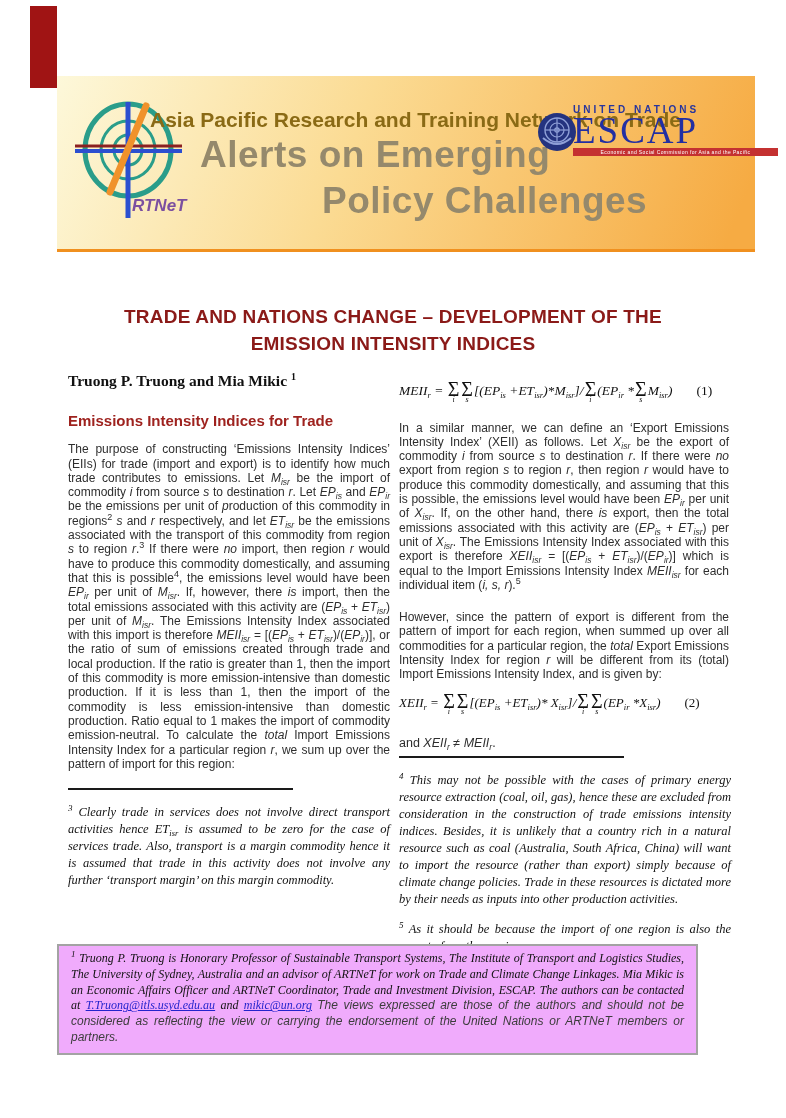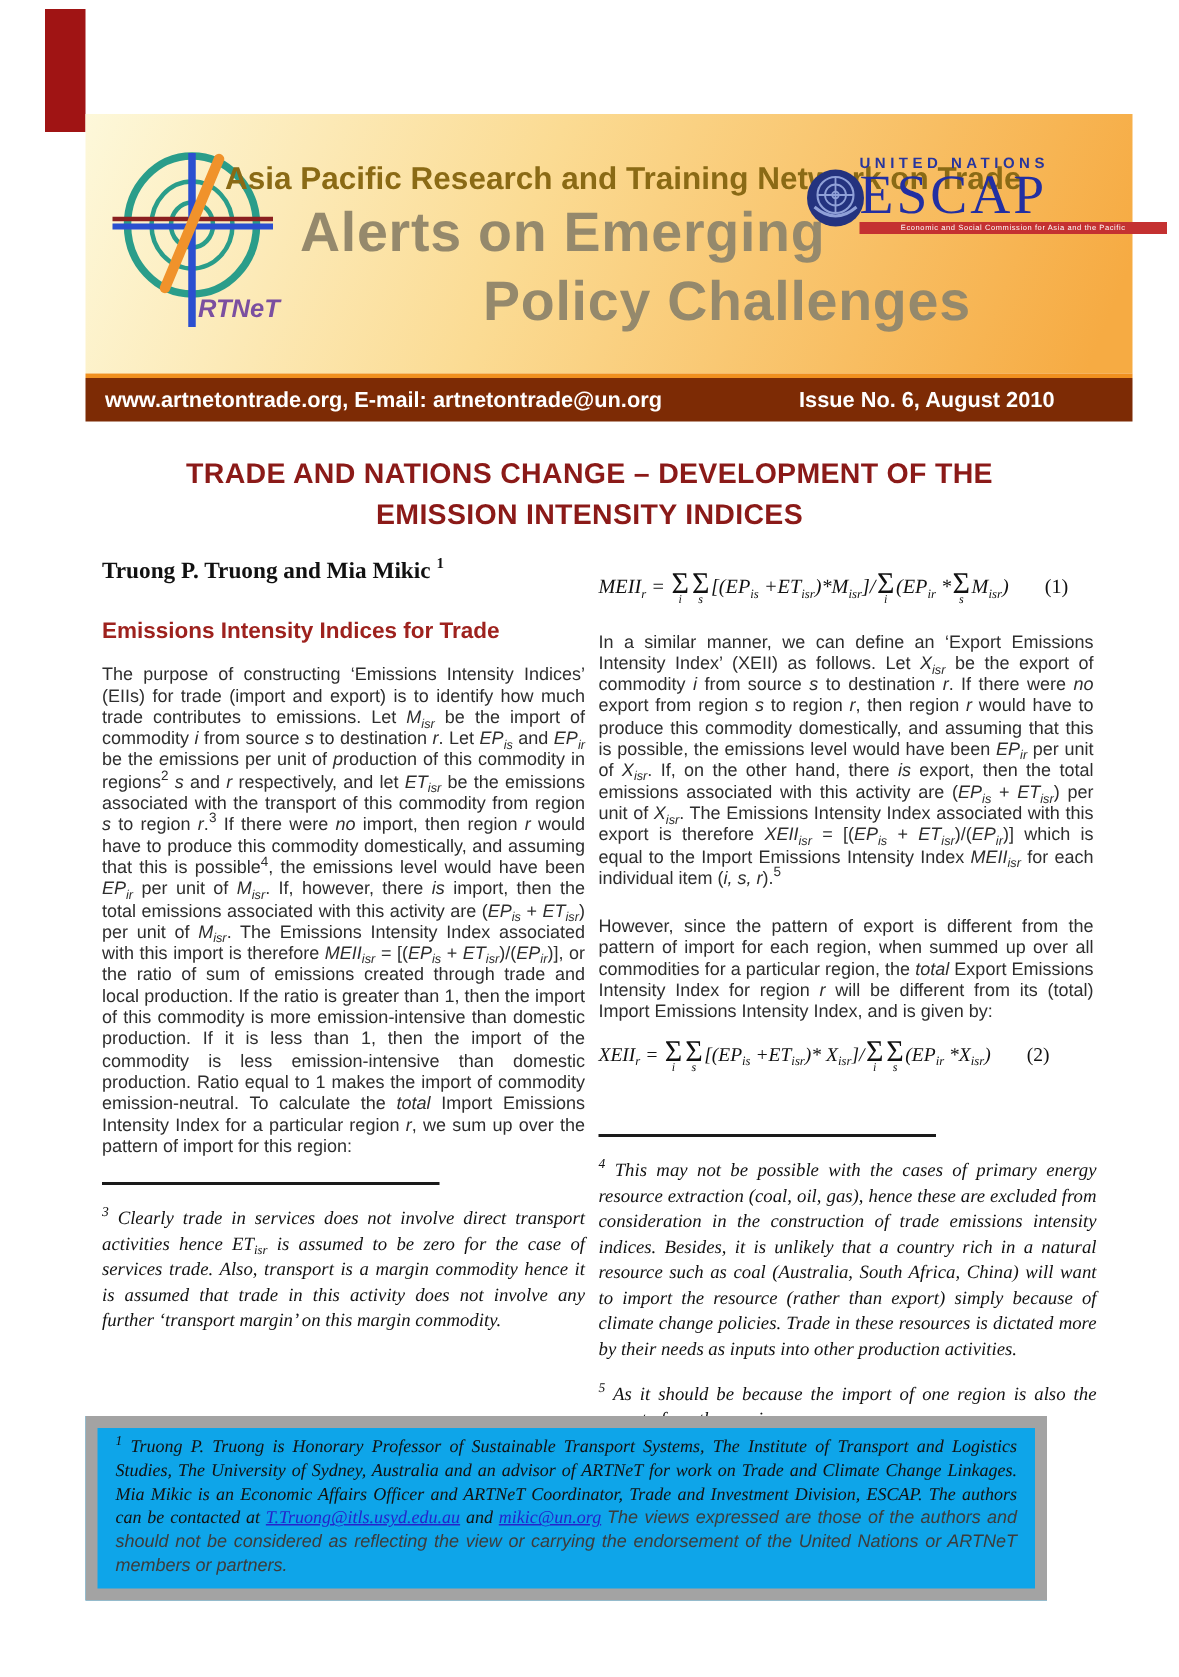--- a/index.html
+++ b/index.html
@@ -69,21 +69,21 @@
   .footnotes{position:absolute;font-family:"Liberation Serif",serif;font-style:italic;
              font-size:12.5px;line-height:17px;text-align:justify;color:#111;}
   .fn-left{left:68px;top:788px;width:322px;}
   .fn-right{left:399px;top:756px;width:332px;}
   .fn-rule{width:225px;border-top:2px solid #1a1a1a;margin-bottom:14px;}
   .footnotes p{margin:0 0 13px 0;}
   .footnotes sup{font-size:9px;font-style:italic;}
 
   
   .bottom-box{position:absolute;left:57px;top:944px;width:641px;box-sizing:border-box;
-              border:8px solid #a3a3a3;background:#0ea5e9;padding:5px 12px 7px 12px;
+              border:2px solid #a3a3a3;background:#f0abfc;padding:5px 12px 7px 12px;
               font-family:"Liberation Serif",serif;font-style:italic;font-size:12px;
               line-height:15.8px;text-align:justify;color:#111;}
   .bottom-box .mail{color:#2424cc;text-decoration:underline;}
   .bottom-box .views{font-family:"Liberation Sans",sans-serif;font-style:italic;color:#3c3c3c;}
 </style>
 </head>
 <body>
 
 <div class="page">
 
@@ -119,24 +119,20 @@
           <div class="un-label">UNITED NATIONS</div>
           <div class="escap-label">ESCAP</div>
           <div class="escap-strip">Economic and Social Commission for Asia and the Pacific</div>
         </div>
       </div>
     </div>
   </div>
 
   <div class="orange-line"></div>
 
-  <div class="maroon-bar">
-    <span class="contact">www.artnetontrade.org, E-mail: artnetontrade@un.org</span>
-    <span class="issue">Issue No. 6, August 2010</span>
-  </div>
 
   <h1 class="title">
     <span>TRADE AND NATIONS CHANGE – DEVELOPMENT OF THE</span><br>
     <span>EMISSION INTENSITY INDICES</span>
   </h1>
 
   <div class="authors">Truong P. Truong and Mia Mikic <sup>1</sup></div>
 
   <div class="col col-left">
     <h2>Emissions Intensity Indices for Trade</h2>
@@ -165,20 +161,21 @@
         </span><span class="sum">
           <span class="s">Σ</span>
           <span class="u">s</span>
         </span>[(<i>EP</i><sub>is</sub> +<i>ET</i><sub>isr</sub>)* <i>X</i><sub>isr</sub>]/<span class="sum">
           <span class="s">Σ</span>
           <span class="u">i</span>
         </span><span class="sum">
           <span class="s">Σ</span>
           <span class="u">s</span>
         </span>(<i>EP</i><sub>ir</sub> *<i>X</i><sub>isr</sub>)<span class="eqnum">(2)</span></div>
+    <p class="ineq">and <i>XEII</i><sub>r</sub> ≠ <i>MEII</i><sub>r</sub>.</p>
   </div>
 
   <div class="footnotes fn-left">
     <div class="fn-rule"></div>
     <p><sup>3</sup> Clearly trade in services does not involve direct transport activities hence <i>ET</i><sub>isr</sub> is assumed to be zero for the case of services trade. Also, transport is a margin commodity hence it is assumed that trade in this activity does not involve any further ‘transport margin’ on this margin commodity.</p>
   </div>
 
   <div class="footnotes fn-right">
     <div class="fn-rule"></div>
     <p><sup>4</sup> This may not be possible with the cases of primary energy resource extraction (coal, oil, gas), hence these are excluded from consideration in the construction of trade emissions intensity indices. Besides, it is unlikely that a country rich in a natural resource such as coal (Australia, South Africa, China) will want to import the resource (rather than export) simply because of climate change policies. Trade in these resources is dictated more by their needs as inputs into other production activities.</p>

